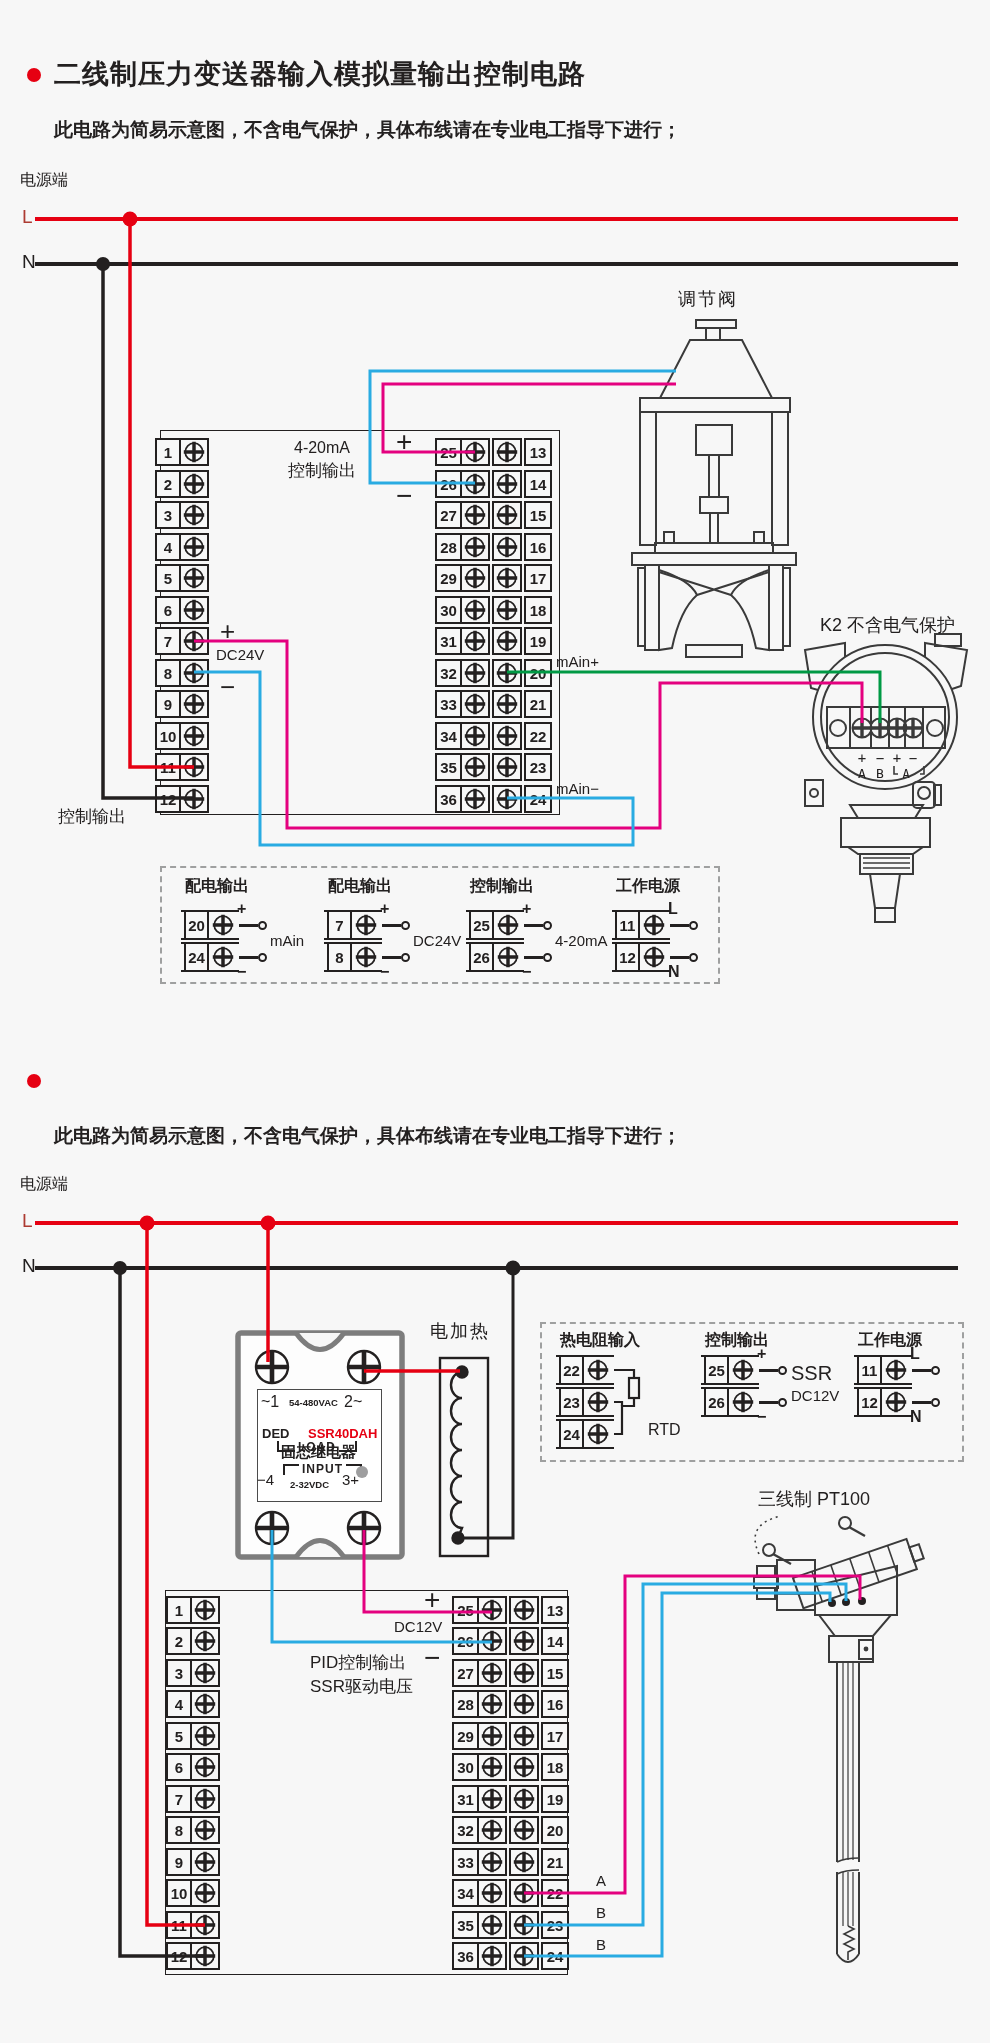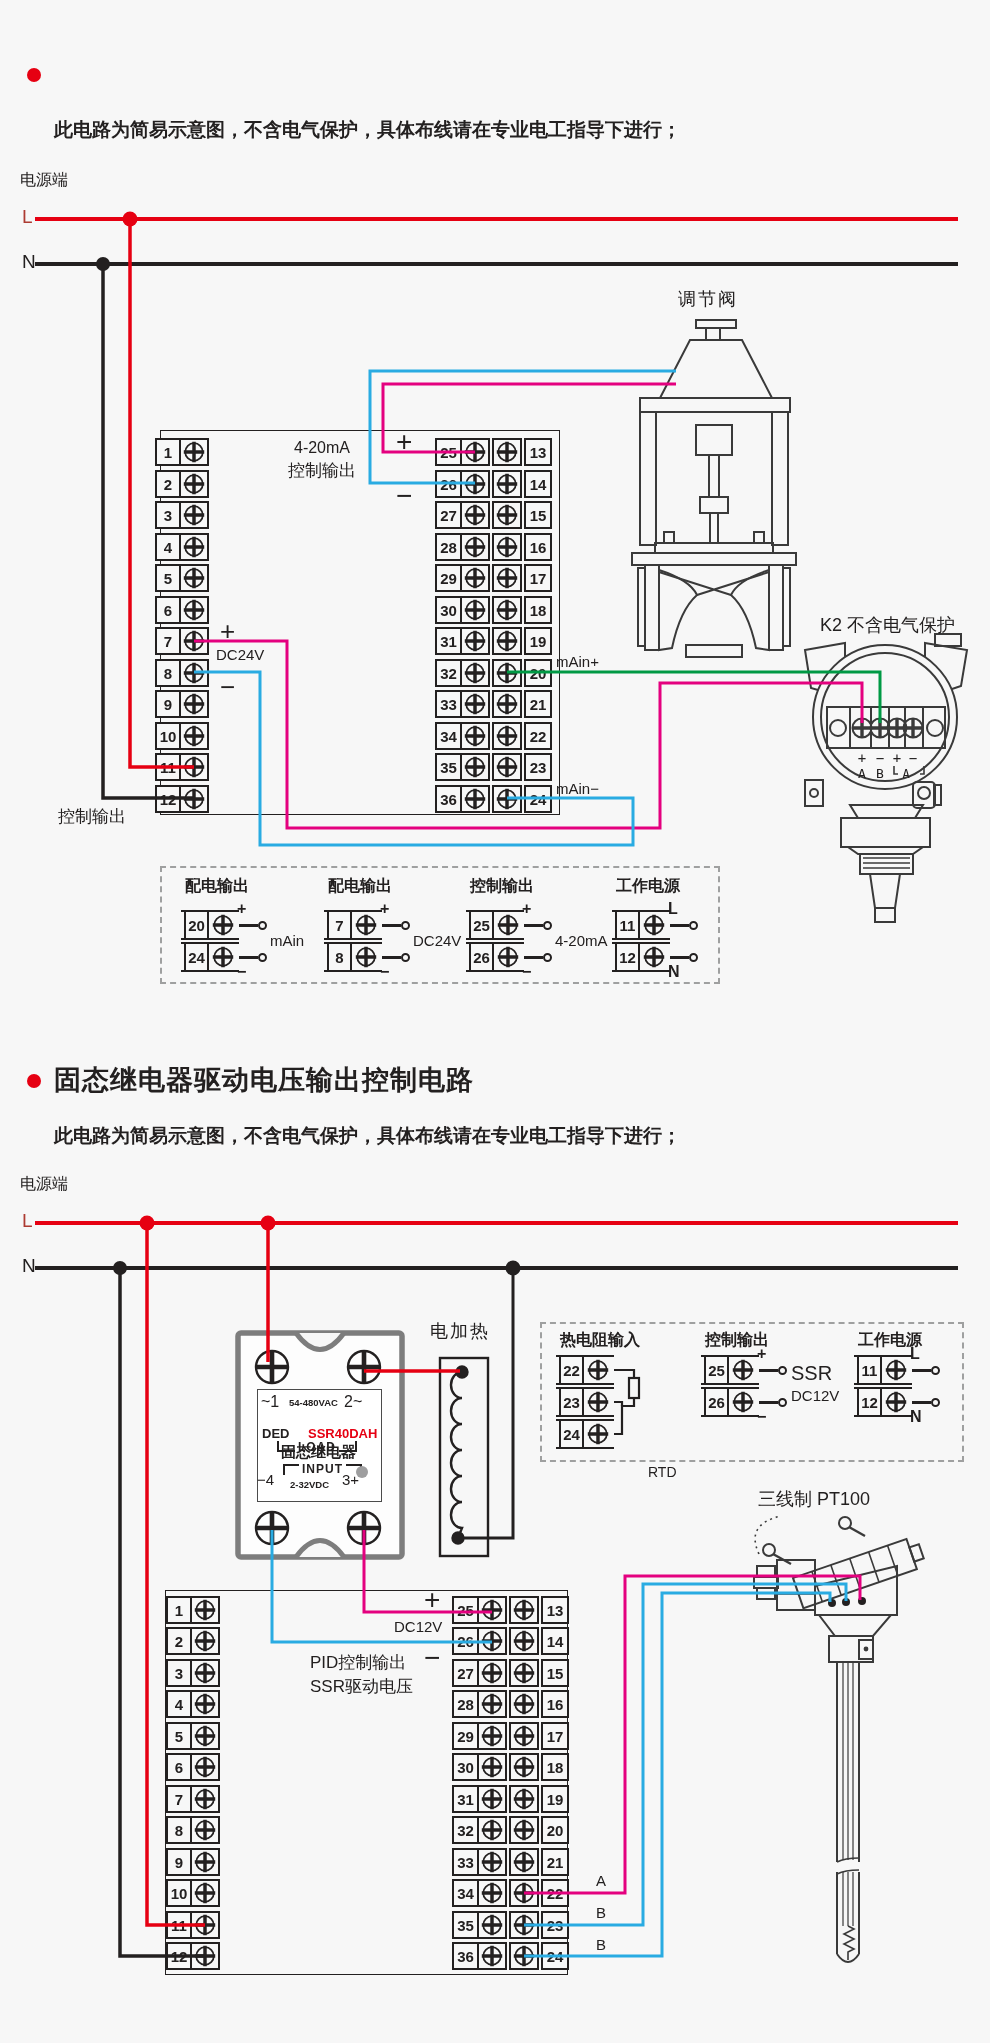--- a/index.html
+++ b/index.html
@@ -33,20 +33,21 @@
   .bktxt{font-size:12px;font-weight:700;line-height:9px;padding:0 3px;letter-spacing:1px}
   .led{position:absolute;width:12px;height:12px;border-radius:50%;background:#9e9e9f;z-index:30}
   svg text{font-family:"DejaVu Sans Mono",monospace;fill:#232020}
 </style>
 </head>
 <body>
 
 <div id="canvas">
 
   <div class="bullet" style="left:27px;top:68px"></div>
+  <div class="lbl title" style="left:54px;top:58px">二线制压力变送器输入模拟量输出控制电路</div>
   <div class="lbl subtitle" style="left:54px;top:118px">此电路为简易示意图，不含电气保护，具体布线请在专业电工指导下进行；</div>
   <div class="lbl" style="left:20px;top:170px;font-size:16px">电源端</div>
   <div class="lbl" style="left:22px;top:205px;font-size:19px;color:#ad3b32">L</div>
   <div class="lbl" style="left:22px;top:250px;font-size:19px">N</div>
   <div class="lbl" style="left:58px;top:806px;font-size:17px">控制输出</div>
 
   <div class="lbl mono" style="left:262px;top:438px;width:120px;text-align:center;font-size:16px">4-20mA</div>
   <div class="lbl" style="left:262px;top:460px;width:120px;text-align:center;font-size:17px">控制输出</div>
   <div class="lbl" style="left:396px;top:428px;font-size:28px;line-height:1">+</div>
   <div class="lbl" style="left:396px;top:482px;font-size:28px;line-height:1">−</div>
@@ -120,21 +121,20 @@
     <polygon points="55,183 128,183 120,196 63,196"></polygon>
     <rect x="46" y="196" width="89" height="29"></rect>
     <polygon points="53,225 128,225 118,232 63,232"></polygon>
     <rect x="65" y="232" width="53" height="20"></rect>
     <path d="M68 236 h47 M68 241 h47 M68 246 h47" stroke-width="1.4"></path>
     <polygon points="75,252 105,252 100,286 80,286"></polygon>
     <rect x="80" y="286" width="20" height="14"></rect>
   </svg>
 
   <div class="bullet" style="left:27px;top:1074px"></div>
-  <div class="lbl title" style="left:54px;top:1064px">固态继电器驱动电压输出控制电路</div>
   <div class="lbl subtitle" style="left:54px;top:1124px">此电路为简易示意图，不含电气保护，具体布线请在专业电工指导下进行；</div>
   <div class="lbl" style="left:20px;top:1174px;font-size:16px">电源端</div>
   <div class="lbl" style="left:22px;top:1209px;font-size:19px;color:#ad3b32">L</div>
   <div class="lbl" style="left:22px;top:1254px;font-size:19px">N</div>
   <div class="lbl" style="left:430px;top:1320px;font-size:18px;letter-spacing:2px">电加热</div>
   <div class="lbl" style="left:758px;top:1488px;font-size:18px">三线制  PT100</div>
 
   <div class="lbl" style="left:424px;top:1586px;font-size:28px;line-height:1">+</div>
   <div class="lbl mono" style="left:394px;top:1618px;font-size:15px">DC12V</div>
   <div class="lbl" style="left:424px;top:1644px;font-size:28px;line-height:1">−</div>
@@ -1004,21 +1004,21 @@
     </div>
     <div class="lt" style="left:556px;top:1419px;width:58px;height:30px">
       <span class="ln">24</span>
       <span style="margin-left:3px">
         <svg width="22" height="22" viewBox="0 0 28 28" style="display:block">
           <circle cx="14" cy="14" r="11.2" fill="none" stroke="#232020" stroke-width="2.2"></circle>
           <path d="M14 1 V27 M1 14 H27" stroke="#232020" stroke-width="4.4" fill="none"></path>
         </svg>
       </span>
     </div>
-    <div class="lbl mono" style="left:648px;top:1464px;font-size:14px">RTD</div>
+    <div class="lbl mono" style="left:648px;top:1420px;font-size:16px">RTD</div>
     <div class="lbl b" style="left:705px;top:1330px;font-size:16px">控制输出</div>
     <div class="lt" style="left:701px;top:1355px;width:58px;height:30px">
       <span class="ln">25</span>
       <span style="margin-left:3px">
         <svg width="22" height="22" viewBox="0 0 28 28" style="display:block">
           <circle cx="14" cy="14" r="11.2" fill="none" stroke="#232020" stroke-width="2.2"></circle>
           <path d="M14 1 V27 M1 14 H27" stroke="#232020" stroke-width="4.4" fill="none"></path>
         </svg>
       </span>
     </div>

